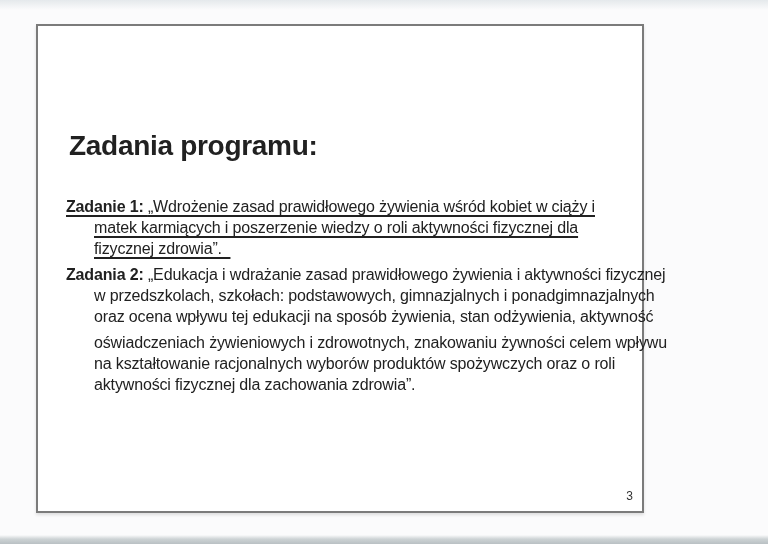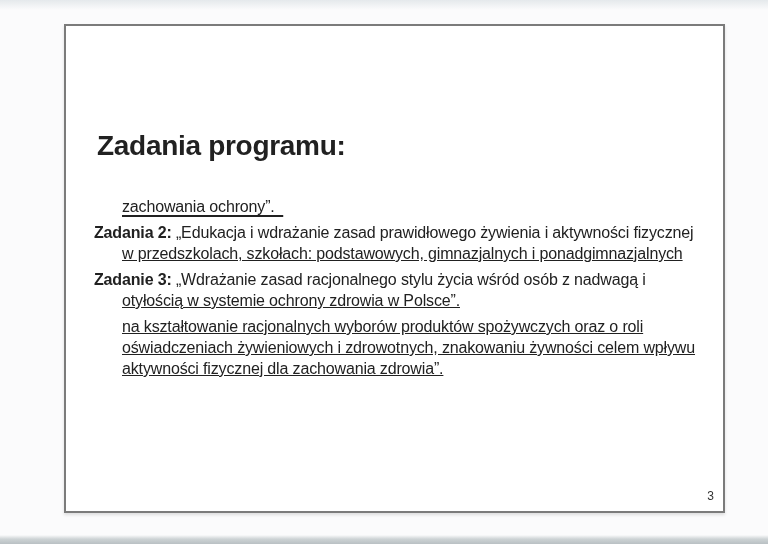--- a/index.html
+++ b/index.html
@@ -12,22 +12,22 @@
     font-family: "Liberation Sans", sans-serif;
   }
   .top-smudge {
     position: absolute;
     left: 0; top: 0;
     width: 100%; height: 10px;
     background: linear-gradient(to bottom, rgba(210,218,222,0.55), rgba(210,218,222,0));
   }
   .slide {
     position: absolute;
-    left: 64px; top: 24px;
-    width: 661px; height: 489px;
+    left: 36px; top: 24px;
+    width: 608px; height: 489px;
     box-sizing: border-box;
     background: #ffffff;
     border: 2px solid var(--frame-border, #7b7b7b);
     box-shadow: 0 2px 3px rgba(0,0,0,0.12);
   }
   .title {
     position: absolute;
     left: 31px; top: 106px;
     margin: 0;
     font-size: 28px;
@@ -40,21 +40,21 @@
     position: absolute;
     left: 28px; top: 170px;
     width: 630px;
     font-size: 16px;
     line-height: 21px;
     letter-spacing: -0.15px;
     color: var(--text-color, #212121);
   }
   .task { margin: 0 0 5px 0; }
   .task .line { white-space: pre; }
-  .task .line.cont { padding-left: 28px; text-decoration: underline; }
+  .task .line.cont { padding-left: 28px; }
   .task .label { font-weight: 700; }
   .task.underlined .line {
     text-decoration: underline;
     text-underline-offset: 3px;
     text-decoration-thickness: 1.5px;
   }
   .page-number {
     position: absolute;
     right: 9px; bottom: 8px;
     font-size: 12px;
@@ -70,33 +70,32 @@
 </head>
 <body>
 
 <div class="canvas">
   <div class="top-smudge"></div>
 
   <div class="slide">
     <h1 class="title">Zadania programu:</h1>
     <div class="tasks">
         <div class="task underlined">
-          <div class="line cont">zachowania ochrony”.  </div>
+          <div class="line"><span class="label">Zadanie 1: </span>„Wdrożenie zasad prawidłowego żywienia wśród kobiet w ciąży i</div>
+          <div class="line cont">matek karmiących i poszerzenie wiedzy o roli aktywności fizycznej dla</div>
+          <div class="line cont">fizycznej zdrowia”.  </div>
         </div>
         <div class="task">
           <div class="line"><span class="label">Zadania 2: </span>„Edukacja i wdrażanie zasad prawidłowego żywienia i aktywności fizycznej</div>
           <div class="line cont">w przedszkolach, szkołach: podstawowych, gimnazjalnych i ponadgimnazjalnych</div>
+          <div class="line cont">oraz ocena wpływu tej edukacji na sposób żywienia, stan odżywienia, aktywność</div>
         </div>
         <div class="task">
-          <div class="line"><span class="label">Zadanie 3: </span>„Wdrażanie zasad racjonalnego stylu życia wśród osób z nadwagą i</div>
-          <div class="line cont">otyłością w systemie ochrony zdrowia w Polsce”.</div>
-        </div>
-        <div class="task">
+          <div class="line cont">oświadczeniach żywieniowych i zdrowotnych, znakowaniu żywności celem wpływu</div>
           <div class="line cont">na kształtowanie racjonalnych wyborów produktów spożywczych oraz o roli</div>
-          <div class="line cont">oświadczeniach żywieniowych i zdrowotnych, znakowaniu żywności celem wpływu</div>
           <div class="line cont">aktywności fizycznej dla zachowania zdrowia”.</div>
         </div>
       </div>
     <div class="page-number">3</div>
   </div>
 
   <div class="bottom-band"></div>
 </div>
 
 </body></html>

